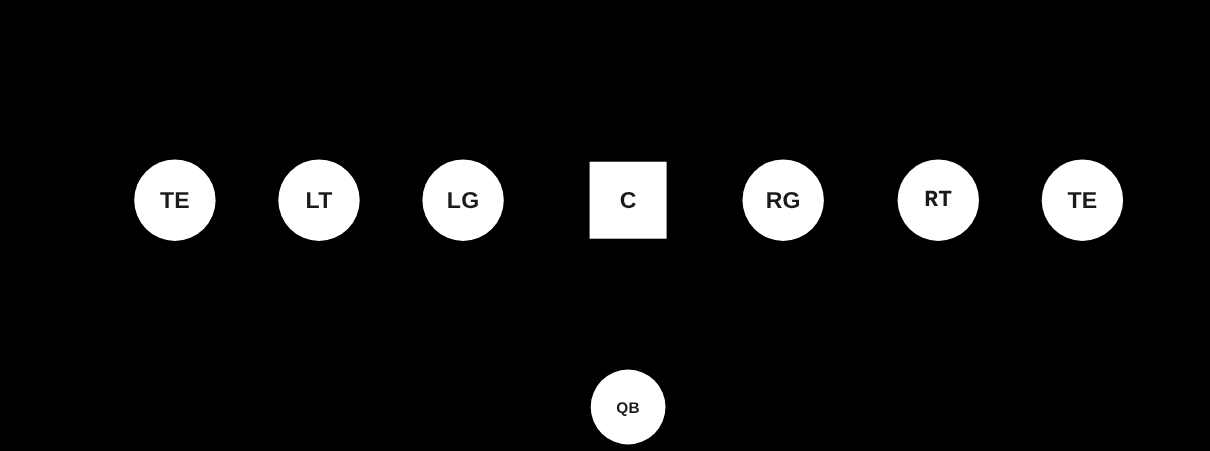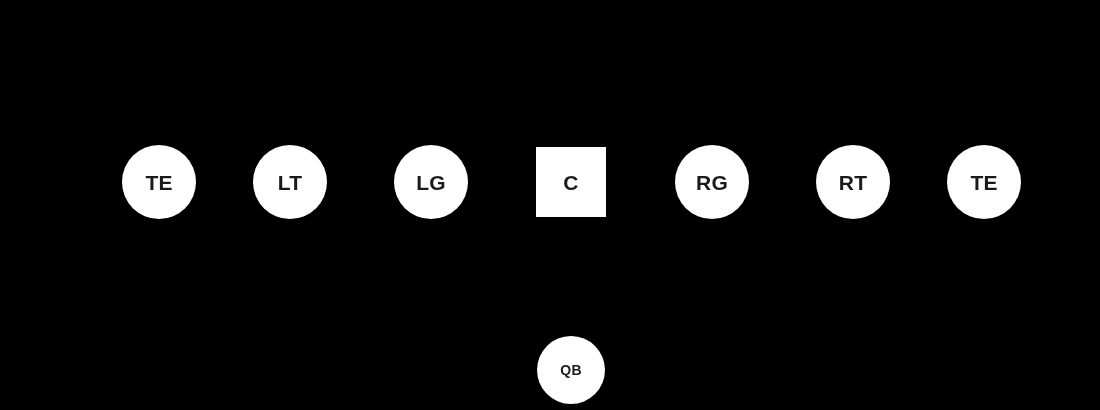--- a/index.html
+++ b/index.html
@@ -50,33 +50,33 @@
 <div id="formation-field">
 
   <div class="player circle" style="left:122px; top:145px; width:74px; height:74px;">
     <span class="player-label">TE</span>
   </div>
 
   <div class="player circle" style="left:253px; top:145px; width:74px; height:74px;">
     <span class="player-label">LT</span>
   </div>
 
-  <div class="player circle" style="left:394px; top:145px; width:74px; height:74px;">
+  <div class="player circle" style="left:384px; top:145px; width:74px; height:74px;">
     <span class="player-label">LG</span>
   </div>
 
   <div class="player square" style="left:536px; top:147px; width:70px; height:70px;">
     <span class="player-label">C</span>
   </div>
 
   <div class="player circle" style="left:675px; top:145px; width:74px; height:74px;align-items:center;">
     <span class="player-label">RG</span>
   </div>
 
-  <div class="player circle" style="left:816px; top:145px; width:74px; height:74px;">
+  <div class="player circle" style="left:816px; top:145px; width:74px; height:74px;font-family:Liberation Mono, monospace;">
     <span class="player-label">RT</span>
   </div>
 
   <div class="player circle" style="left:947px; top:145px; width:74px; height:74px;">
     <span class="player-label">TE</span>
   </div>
 
   <div class="player circle" style="left:537px; top:336px; width:68px; height:68px; font-size:14px;">
     <span class="player-label">QB</span>
   </div>

